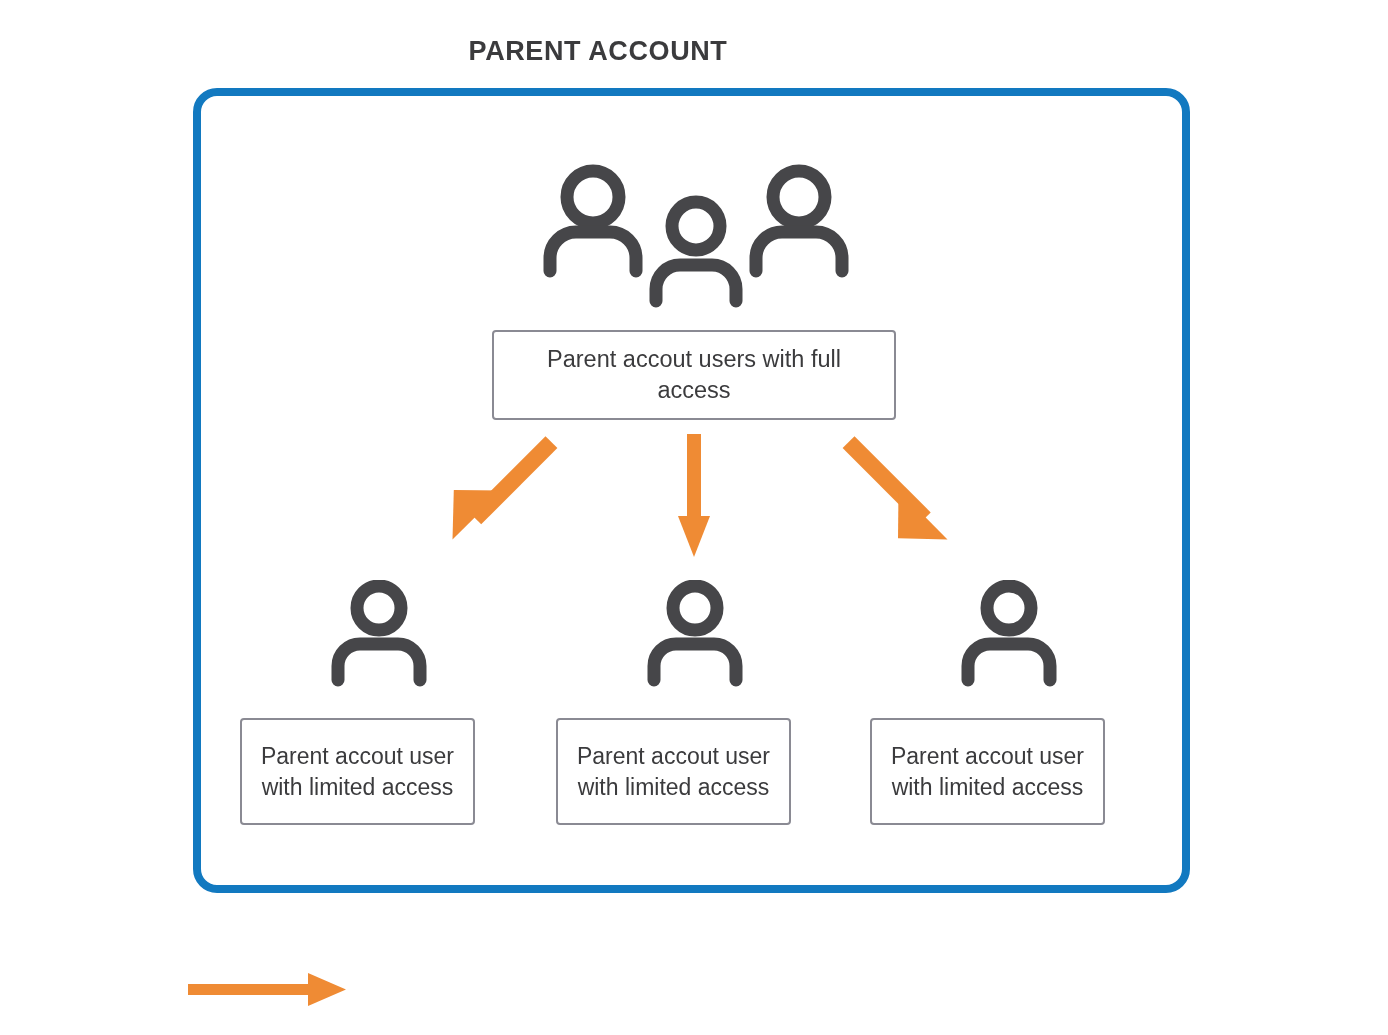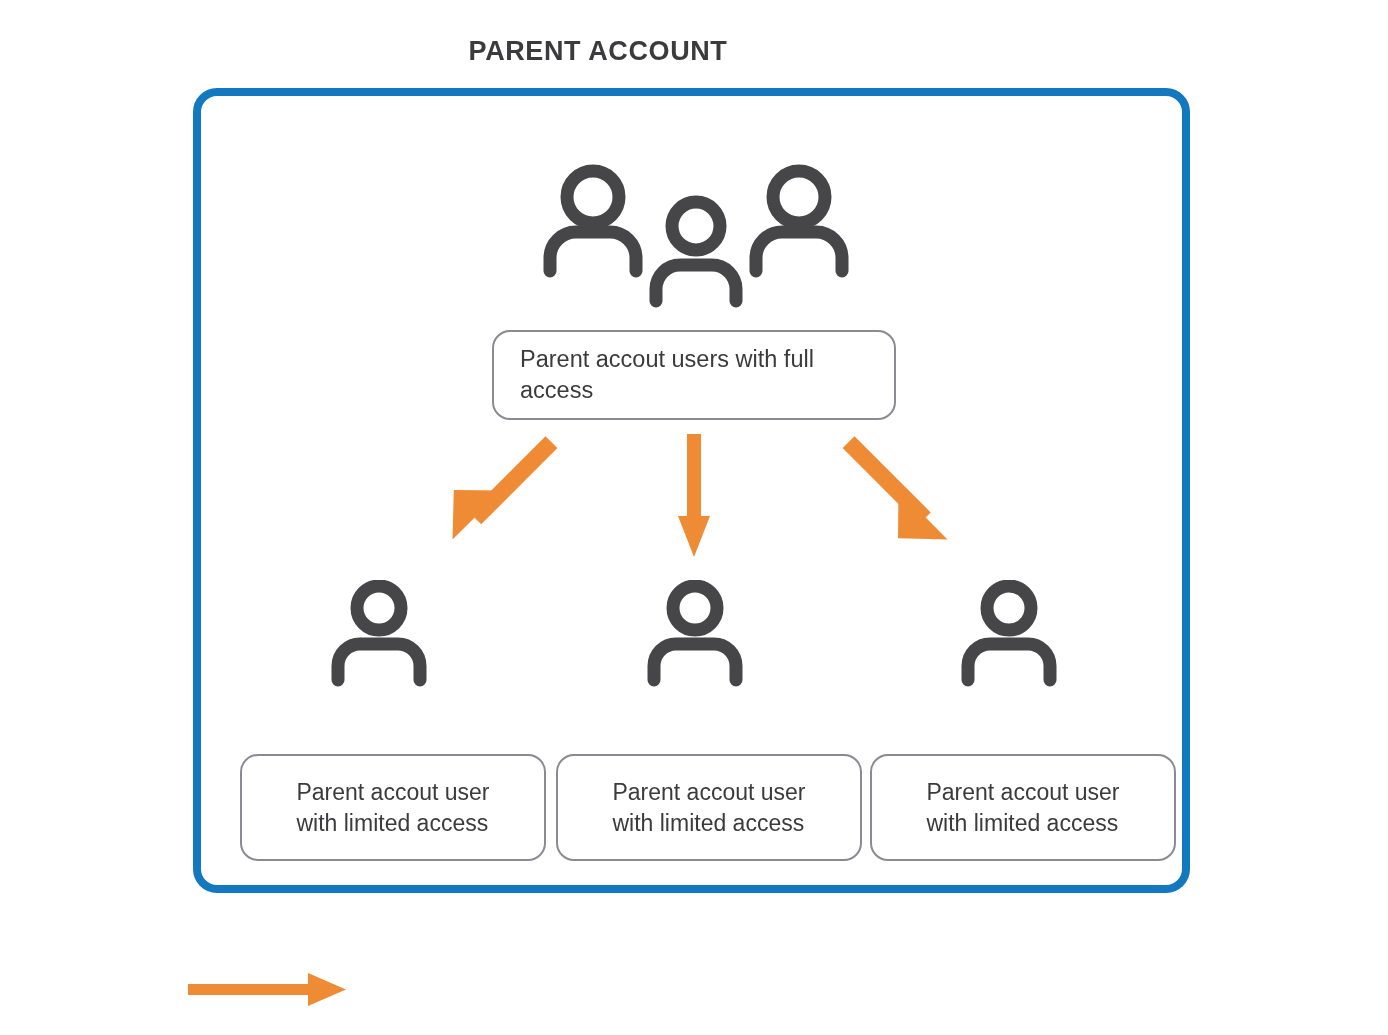--- a/index.html
+++ b/index.html
@@ -52,43 +52,43 @@
     position: absolute;
     line-height: 0;
   }
   .icon-wrap svg { display: block; }
 
   
   .label-box {
     position: absolute;
     box-sizing: border-box;
     border: 2.5px solid #8a8a93;
-    border-radius: 18px;
+    border-radius: 4px;
     background: #ffffff;
     display: flex;
     align-items: center;
     justify-content: center;
+    text-align: center;
     color: #3b3b3d;
     font-size: 23px;
     line-height: 1.32;
     font-family: "Liberation Sans", sans-serif;
-    padding: 0 26px;
+    padding: 0 18px;
   }
   .label-box.top-label {
     left: 492px;
     top: 330px;
     width: 404px;
     height: 90px;
     font-size: 23.5px;
   }
   .label-box.child-label {
     top: 718px;
-    width: 306px;
+    width: 235px;
     height: 107px;
-    margin-top: 36px;
   }
   .label-box.child-label.c0 { left: 240px; }
   .label-box.child-label.c1 { left: 556px; }
   .label-box.child-label.c2 { left: 870px; }
 
   
   .arrows-layer {
     position: absolute;
     left: 0;
     top: 0;

